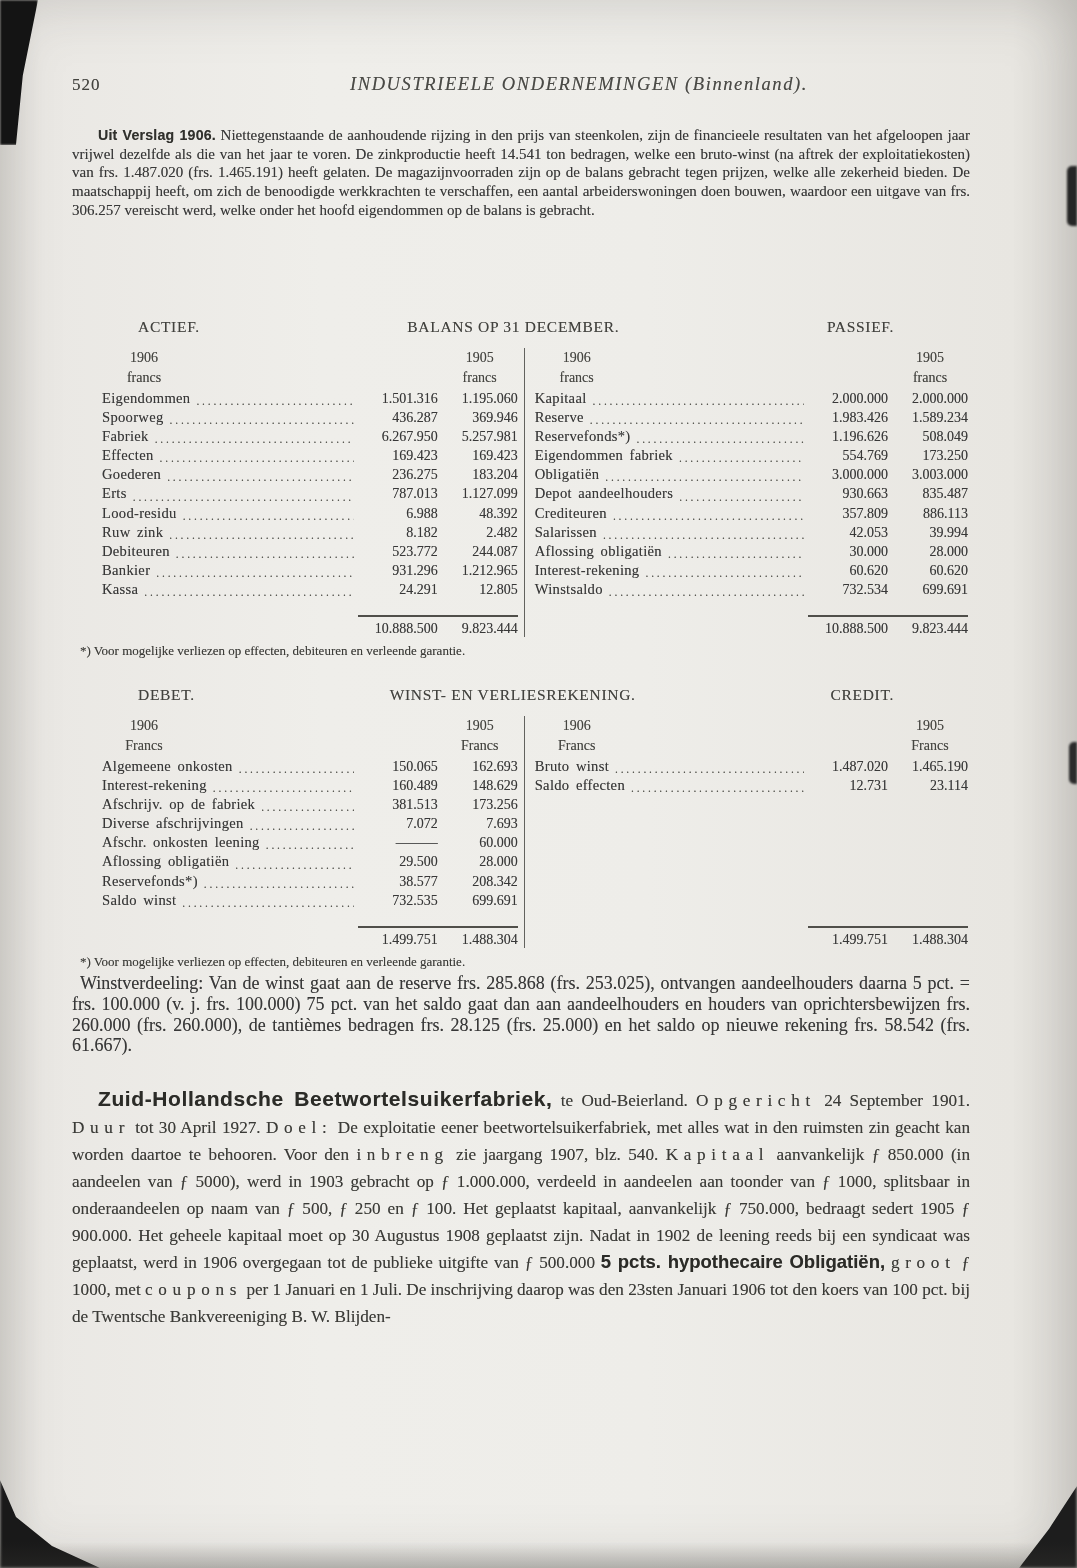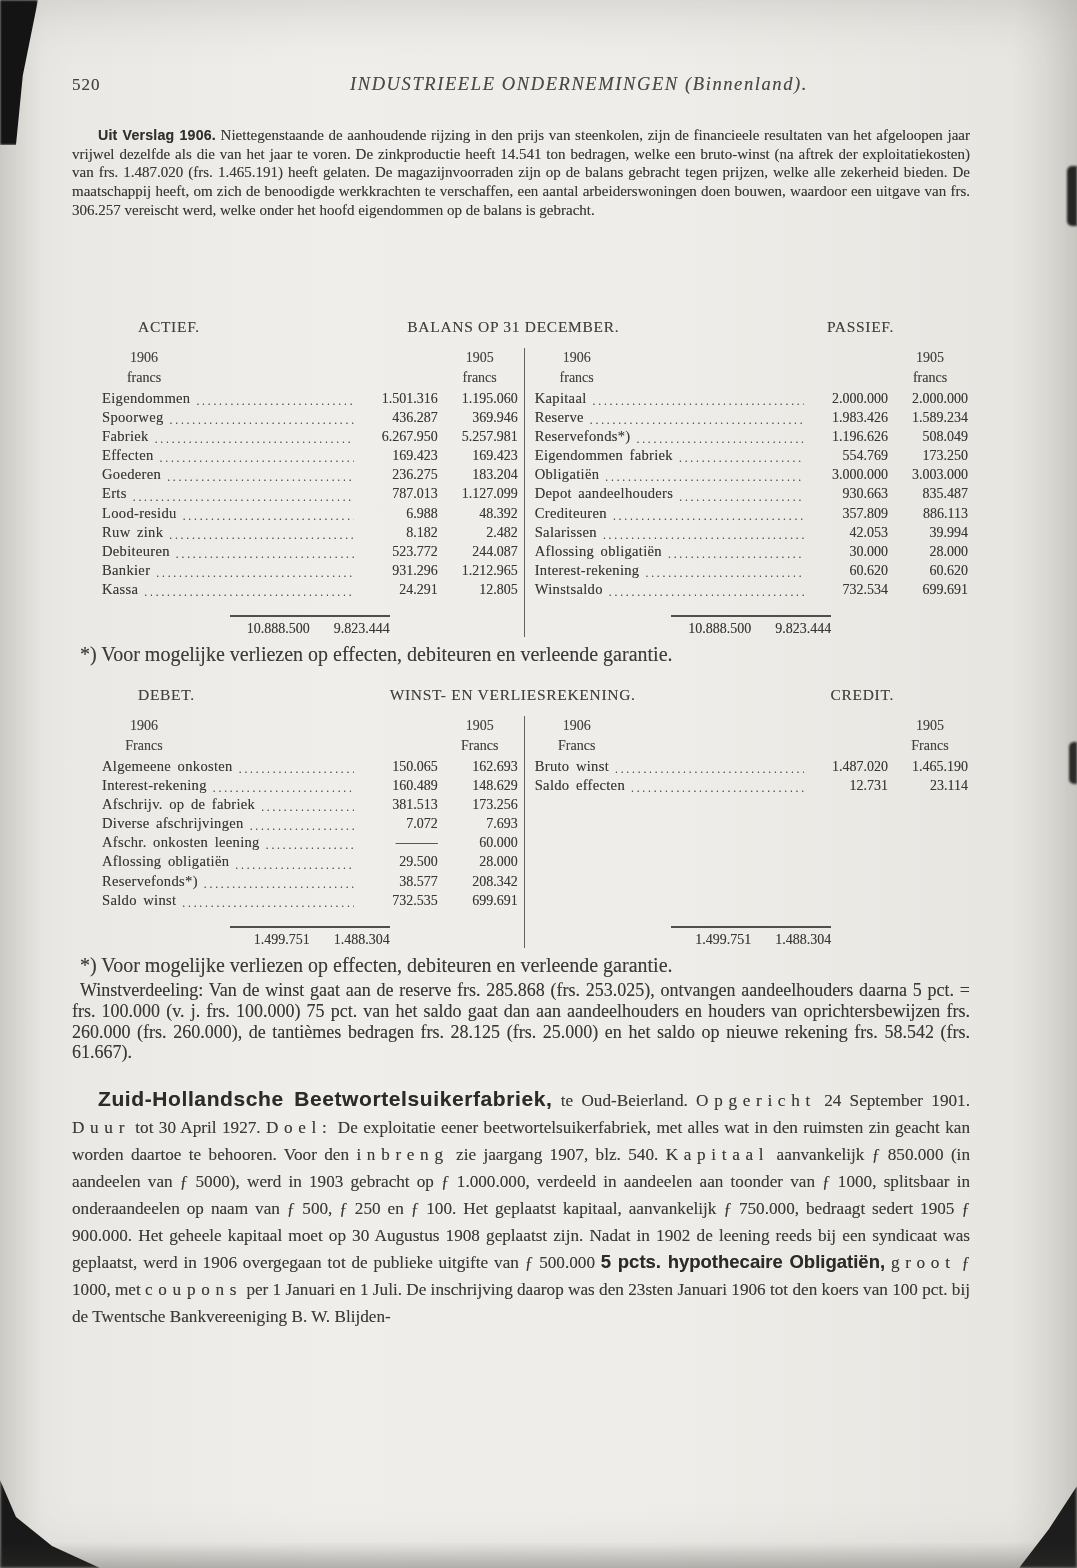--- a/index.html
+++ b/index.html
@@ -30,23 +30,23 @@
   .shalf{width:50.3%;box-sizing:border-box;display:flex;flex-direction:column;padding:0 6px 0 30px;}
   .shalf.right{width:49.7%;border-left:1.5px solid #62625e;padding:0 2px 0 10px;}
   .thead{display:flex;justify-content:space-between;text-align:center;line-height:19.5px;font-size:14px;margin-bottom:3px;color:#454540;}
   .thcol{width:76px;margin-left:4px;}
   .thcol span{display:block;}
   .trow{display:flex;align-items:baseline;height:19.1px;font-size:14.6px;white-space:nowrap;}
   .tlbl{letter-spacing:.3px;word-spacing:2.5px;}
   .tdots{flex:1;position:relative;overflow:hidden;margin:0 4px;align-self:stretch;}
   .tdots::before{content:"......................................................................";position:absolute;bottom:2px;left:2px;letter-spacing:2.8px;font-size:11.5px;color:#56564f;}
   .tnum{width:76px;margin-left:4px;text-align:right;font-size:14px;flex:none;}
-  .ttotal{margin-top:auto;display:flex;justify-content:center;padding-top:15px;}
+  .ttotal{margin-top:auto;display:flex;justify-content:flex-end;padding-top:15px;}
   .ttotal .sum{display:flex;border-top:2.2px solid #504f4a;padding-top:4px;}
-  .tfootnote{margin-top:6px;font-size:20px;text-indent:8px;color:#3c3c38;}
+  .tfootnote{margin-top:6px;font-size:13px;text-indent:8px;color:#3c3c38;}
   #balance{top:318px;}
   #pnl{top:686px;}
   .distribution{margin-top:3px;font-size:18px;line-height:20.9px;text-align:justify;text-indent:8px;}
 
   
   #company{top:1086px;font-size:17.2px;line-height:26.9px;text-align:justify;text-indent:26px;color:#3b3b37;}
   .seg-name{font-family:"Liberation Sans",sans-serif;font-weight:bold;font-size:21px;letter-spacing:.6px;color:#29292575;color:#2b2b27;}
   .seg-bold{font-family:"Liberation Sans",sans-serif;font-weight:bold;font-size:18.5px;color:#2b2b27;}
   .seg-spaced{letter-spacing:.33em;}
 

